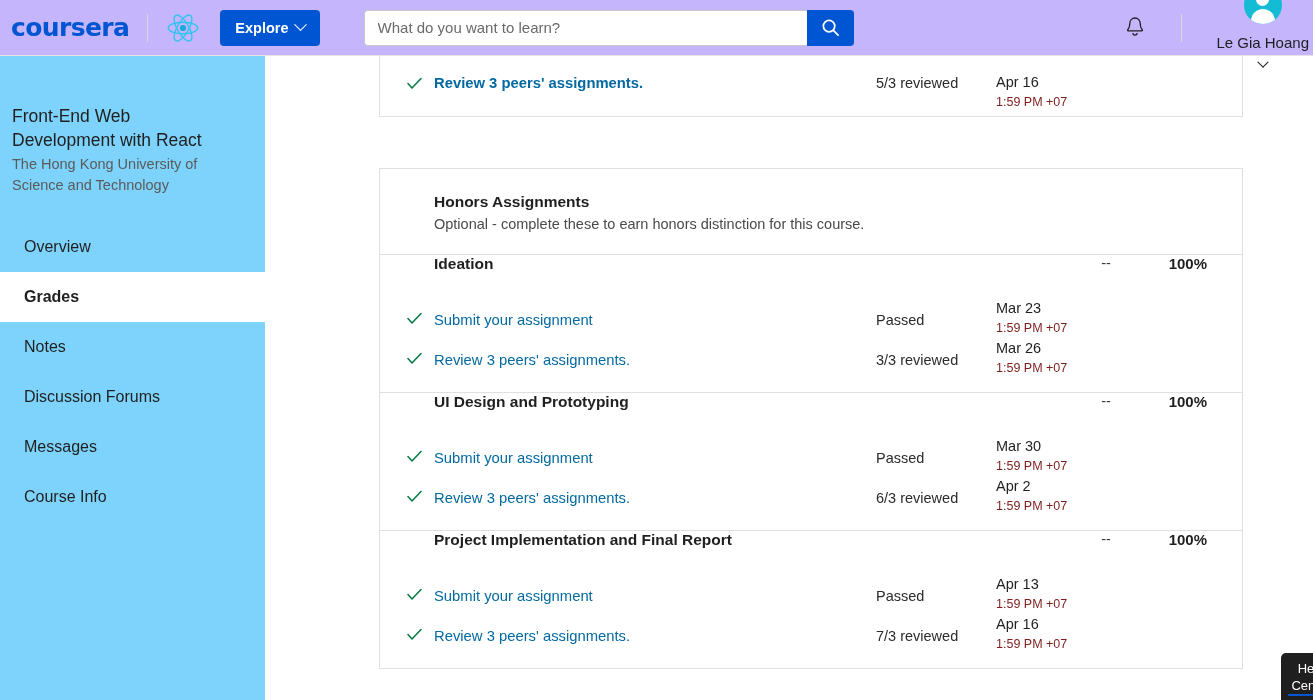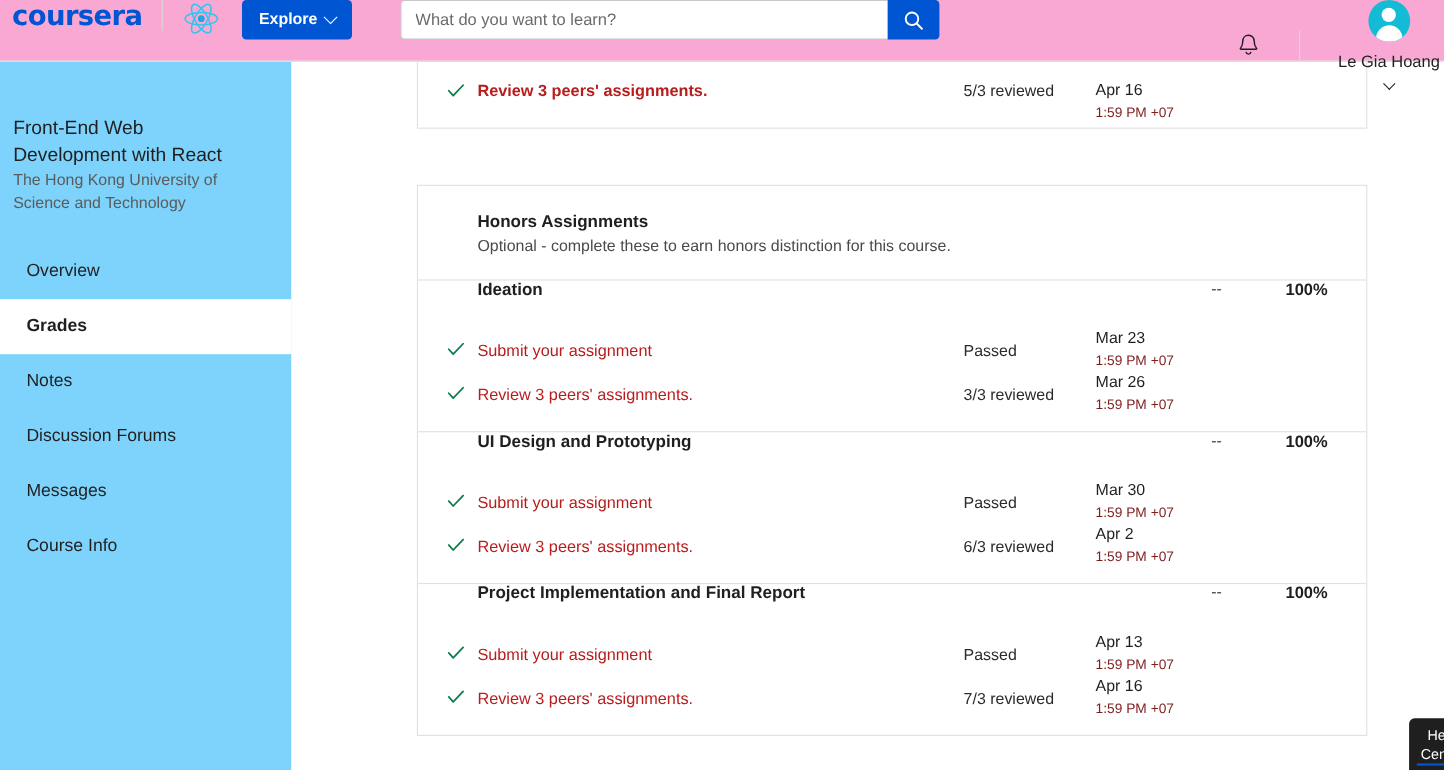--- a/index.html
+++ b/index.html
@@ -7,23 +7,23 @@
     width: 1313px; height: 700px;
     font-family: "Liberation Sans", sans-serif;
     background: #fff; overflow: hidden;
   }
   body { position: relative; }
 
   
   .topnav {
     position: absolute; top: 0; left: 0;
     width: 1313px; height: 56px;
-    background: #f9a8d4;
+    background: #c4b5fd;
     border-bottom: 1px solid #e3e3e3;
-    display: flex; align-items: flex-start;
+    display: flex; align-items: center;
     z-index: 30;
   }
   .logo {
     margin-left: 11px;
     font-size: 25px; font-weight: 700; letter-spacing: -0.6px;
     color: #0056d2;
     font-family: "DejaVu Sans", sans-serif;
   }
   .nav-div {
     width: 1px; height: 28px; background: #d8d8d8;
@@ -124,21 +124,21 @@
   .grp:last-child { border-bottom: none; }
 
   .grp-head { display: flex; align-items: flex-start; height: 43px; padding-left: 54px; }
   .grp-name { font-size: 15.5px; font-weight: 700; color: #1f1f1f; flex: 1; }
   .grp-dash { width: 80px; text-align: center; font-size: 14.5px; color: #3c3c3c; }
   .grp-pct { width: 96px; text-align: right; padding-right: 35px;
     font-size: 15px; font-weight: 700; color: #1f1f1f; }
 
   .row { display: flex; align-items: center; min-height: 40px; padding-left: 27px; }
   .row-check { width: 27px; flex: none; padding-top: 4px; }
-  .row-label { flex: 1; font-size: 14.8px; color: #b91c1c; padding-top: 3px; }
+  .row-label { flex: 1; font-size: 14.8px; color: #0369a1; padding-top: 3px; }
   .row-label.b { font-weight: 700; }
   .row-status { width: 120px; flex: none; font-size: 14.5px; color: #2b2b2b; padding-top: 3px; }
   .row-date { width: 150px; flex: none; font-size: 14.5px; color: #1f1f1f; line-height: 20px; }
   .row-date .t { font-size: 12.5px; color: #7f1d1d; display: block; }
   .row-pad { width: 96px; flex: none; }
 
   .toprow { display: flex; align-items: flex-start; padding: 16px 0 0 27px; }
 
   
   .help-tab {

